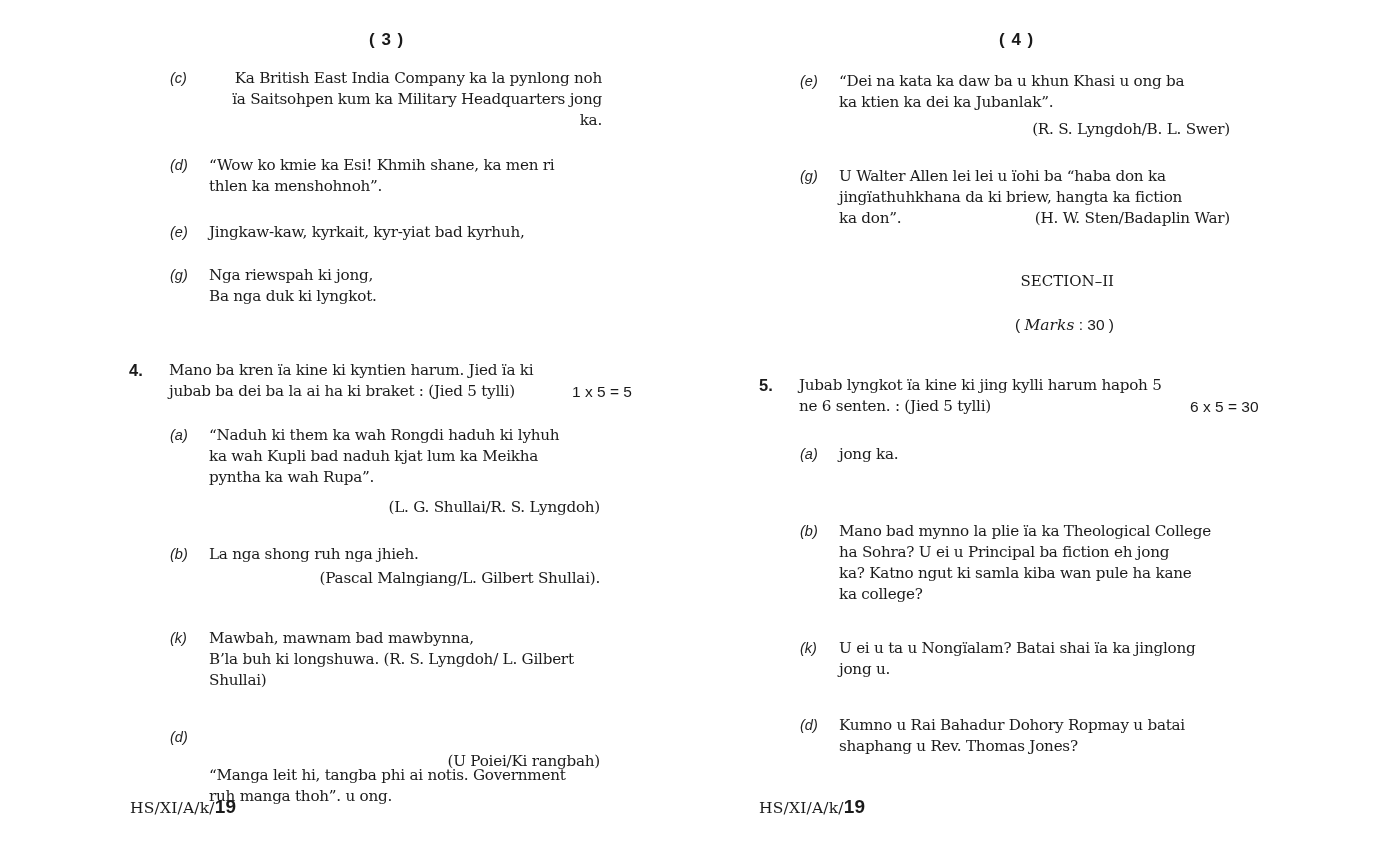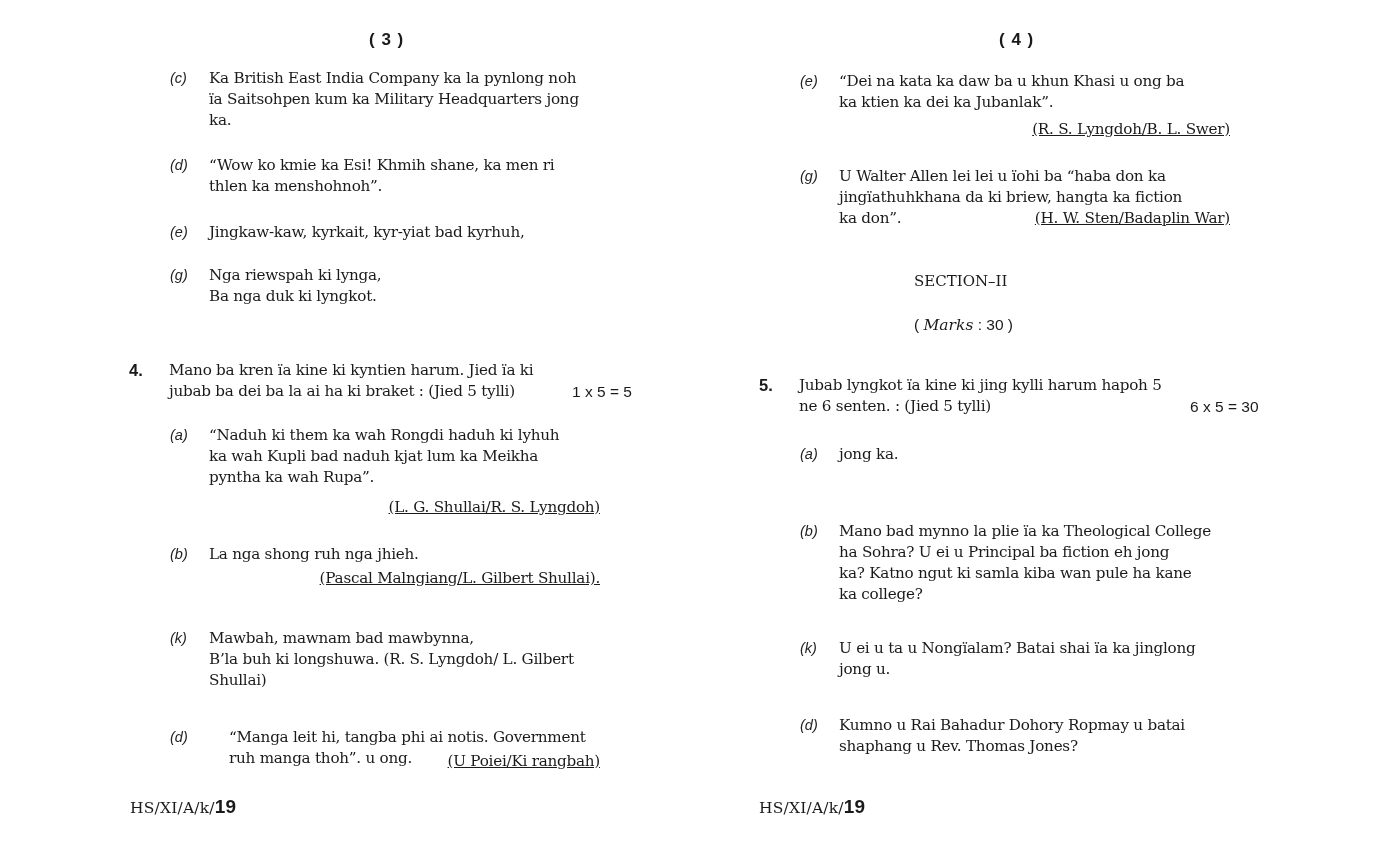--- a/index.html
+++ b/index.html
@@ -53,22 +53,22 @@
     font-family: "Liberation Sans", "DejaVu Sans", sans-serif;
     font-weight: bold;
     font-size: 16.5px;
     line-height: 21px;
   }
   .marks {
     font-family: "Liberation Sans", "DejaVu Sans", sans-serif;
     font-size: 15.5px;
     line-height: 21px;
   }
-  .right { text-align: right; text-decoration: underline; }
-  .center { text-align: left; }
+  .right { text-align: right; }
+  .center { text-align: right; }
   .footer {
     font-family: "DejaVu Serif", "Liberation Serif", serif;
     font-size: 15.5px;
     letter-spacing: 0.2px;
   }
   .footer b {
     font-family: "Liberation Sans", "DejaVu Sans", sans-serif;
     font-weight: bold;
     font-size: 19px;
   }
@@ -87,40 +87,40 @@
   }
   .line { display: block; white-space: nowrap; }
 </style>
 </head>
 <body>
 
 <div class="page page-left">
   <div class="page-num">( 3 )</div>
 
   <div class="abs label" style="left:170px; top:68px;">(c)</div>
-  <div class="abs text" style="left:209px; top:68px; width:393px;">
+  <div class="abs text" style="left:209px; top:68px; width:393px;text-align:right;">
     <span class="line">Ka British East India Company ka la pynlong noh</span>
     <span class="line">ïa Saitsohpen kum ka Military Headquarters jong</span>
     <span class="line">ka.</span>
   </div>
 
   <div class="abs label" style="left:170px; top:155px;">(d)</div>
   <div class="abs text" style="left:209px; top:155px; width:393px;">
     <span class="line">“Wow ko kmie ka Esi! Khmih shane, ka men ri</span>
     <span class="line">thlen ka menshohnoh”.</span>
   </div>
 
   <div class="abs label" style="left:170px; top:222px;">(e)</div>
   <div class="abs text" style="left:209px; top:222px; width:393px;">
     <span class="line">Jingkaw-kaw, kyrkait, kyr-yiat bad kyrhuh,</span>
   </div>
 
   <div class="abs label" style="left:170px; top:265px;">(g)</div>
   <div class="abs text" style="left:209px; top:265px; width:393px;">
-    <span class="line">Nga riewspah ki lynga,</span>
+    <span class="line">Nga riewspah ki jong,</span>
     <span class="line">Ba nga duk ki lyngkot.</span>
   </div>
 
   <div class="abs qnum" style="left:129px; top:360px;">4.</div>
   <div class="abs text" style="left:169px; top:360px; width:440px;">
     <span class="line">Mano ba kren ïa kine ki kyntien harum. Jied ïa ki</span>
     <span class="line">jubab ba dei ba la ai ha ki braket : (Jied 5 tylli)</span>
   </div>
   <div class="abs marks" style="left:572px; top:381px;">1 x 5 = 5</div>
 
@@ -139,21 +139,21 @@
   <div class="abs text right" style="left:250px; top:568px; width:350px;">(Pascal  Malngiang/L. Gilbert  Shullai).</div>
 
   <div class="abs label" style="left:170px; top:628px;">(k)</div>
   <div class="abs text" style="left:209px; top:628px; width:393px;">
     <span class="line">Mawbah, mawnam bad mawbynna,</span>
     <span class="line">B’la buh ki longshuwa.  (R. S. Lyngdoh/ L. Gilbert</span>
     <span class="line">Shullai)</span>
   </div>
 
   <div class="abs label" style="left:170px; top:727px;">(d)</div>
-  <div class="abs text" style="left:209px; top:727px; width:393px;margin-left:20px;">
+  <div class="abs text" style="left:209px; top:765px; width:393px;">
     <span class="line">“Manga leit hi, tangba phi ai notis. Government</span>
     <span class="line">ruh manga thoh”. u ong.</span>
   </div>
   <div class="abs text right" style="left:400px; top:751px; width:200px;">(U Poiei/Ki rangbah)</div>
 
   <div class="abs footer" style="left:130px; top:796px;">
     <span>HS/XI/A/k/</span><b>19</b>
   </div>
 </div>
 

